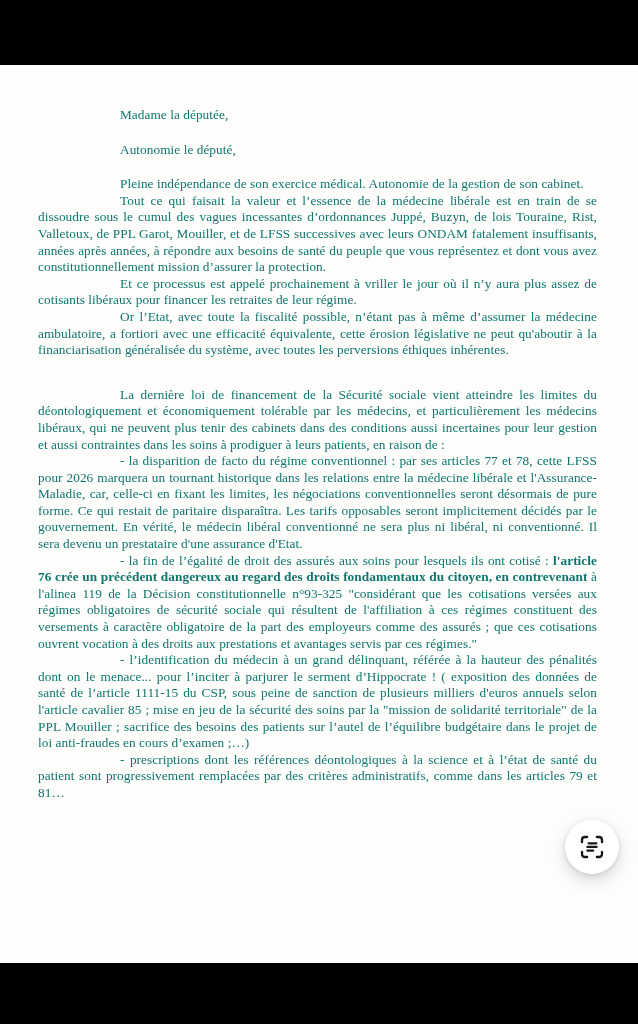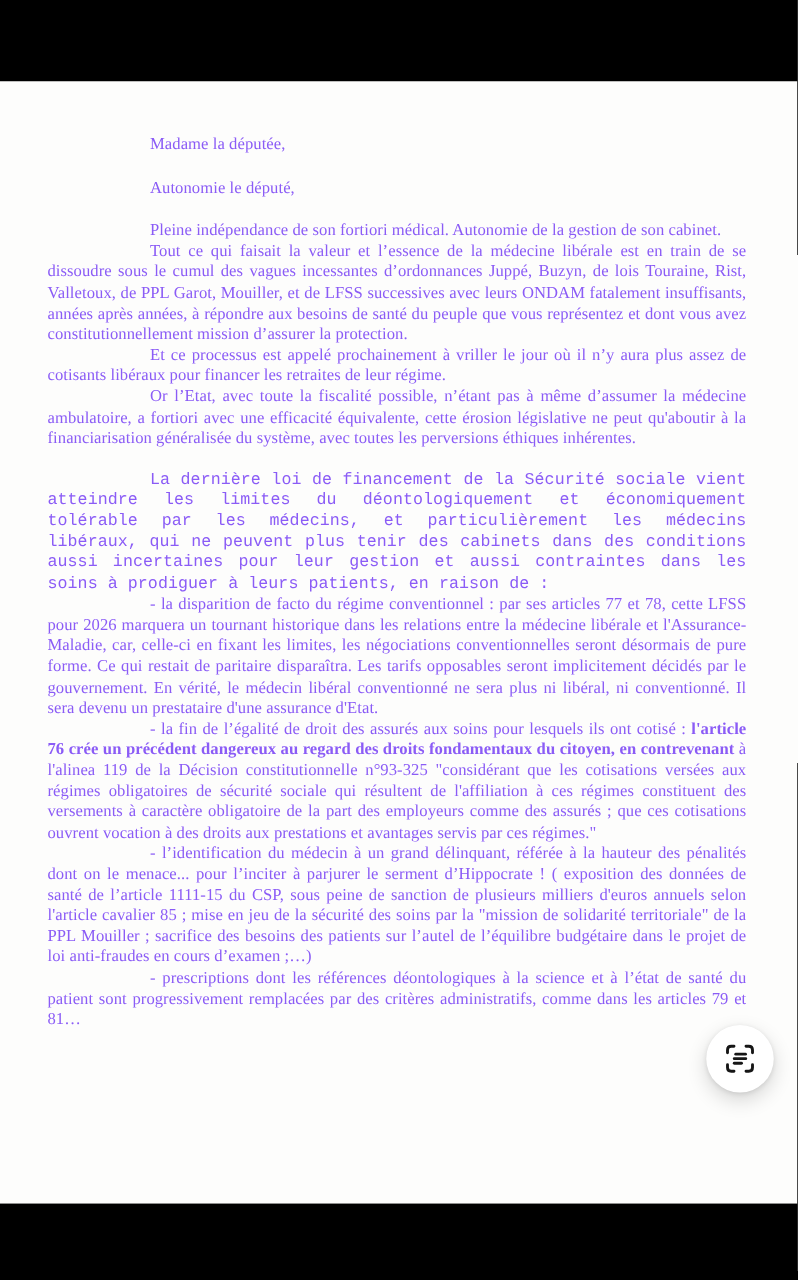--- a/index.html
+++ b/index.html
@@ -41,21 +41,21 @@
     color: #1c1c1e;
     font-size: 13.3px;
     line-height: 16.6px;
     letter-spacing: 0.05px;
   }
   .para {
     margin: 0;
     text-align: justify;
     text-indent: 82px;
   }
-  .para.gap1 { margin-top: 17px; font-family: Liberation Mono, monospace; }
+  .para.gap1 { margin-top: 28px; }
   .para.gap2 { margin-top: 18px; }
   .para span.b { font-weight: bold; }
   .para span.u { text-underline-offset: 2px; }
   #scan-button {
     position: absolute;
     left: 565px;
     top: 820px;
     width: 54px;
     height: 54px;
     border-radius: 50%;
@@ -70,24 +70,24 @@
     display: block;
   }
 </style>
 </head>
 <body>
 
 <div id="screen">
   <div id="top-bar" class="bar" style="background: rgb(0, 0, 0);"></div>
 
   <div id="document-page" style="background: rgb(253, 253, 252);">
-    <div id="letter-body" style="color: #8b5cf6;">
+    <div id="letter-body" style="color: #0f766e;">
         <p class="para gap0"><span>Madame la députée,</span></p>
         <p class="para gap2"><span>Autonomie le député,</span></p>
-        <p class="para gap2"><span>Pleine indépendance de son fortiori médical. Autonomie de la gestion de son cabinet.</span></p>
+        <p class="para gap2"><span>Pleine indépendance de son exercice médical. Autonomie de la gestion de son cabinet.</span></p>
         <p class="para gap0"><span>Tout ce qui faisait la valeur et l’essence de la médecine libérale est en train de se dissoudre sous le cumul des vagues incessantes d’ordonnances Juppé, Buzyn, de lois Touraine, Rist, Valletoux, de PPL Garot, Mouiller, et de LFSS successives avec leurs ONDAM fatalement insuffisants, années après années, à répondre aux besoins de santé du peuple que vous représentez et dont vous avez constitutionnellement mission d’assurer la protection.</span></p>
         <p class="para gap0"><span>Et ce processus est appelé prochainement à vriller le jour où il n’y aura plus assez de cotisants libéraux pour financer les retraites de leur régime.</span></p>
         <p class="para gap0"><span>Or l’Etat, avec toute la fiscalité possible, n’étant pas à même d’assumer la médecine ambulatoire, a fortiori avec une efficacité équivalente, cette érosion législative ne peut qu'aboutir à la financiarisation généralisée du système, avec toutes les perversions éthiques inhérentes.</span></p>
         <p class="para gap1"><span>La dernière loi de financement de la Sécurité sociale vient atteindre les limites du déontologiquement et économiquement tolérable par les médecins, et particulièrement les médecins libéraux, qui ne peuvent plus tenir des cabinets dans des conditions aussi incertaines pour leur gestion et aussi contraintes dans les soins à prodiguer à leurs patients, en raison de :</span></p>
         <p class="para gap0"><span>- </span><span class="u">la disparition de facto du régime conventionnel</span><span> : par ses articles 77 et 78, cette LFSS pour 2026 marquera un tournant historique dans les relations entre la médecine libérale et l'Assurance-Maladie, car, celle-ci en fixant les limites, les négociations conventionnelles seront désormais de pure forme. Ce qui restait de paritaire disparaîtra. Les tarifs opposables seront implicitement décidés par le gouvernement. En vérité, le médecin libéral conventionné ne sera plus ni libéral, ni conventionné. Il sera devenu un prestataire d'une assurance d'Etat.</span></p>
         <p class="para gap0"><span>- </span><span class="u">la fin de l’égalité de droit des assurés aux soins pour lesquels ils ont cotisé</span><span> : </span><span class="b">l'article 76 crée un précédent dangereux au regard des droits fondamentaux du citoyen, en contrevenant</span><span> à l'alinea 119 de la Décision constitutionnelle n°93-325 "considérant que les cotisations versées aux régimes obligatoires de sécurité sociale qui résultent de l'affiliation à ces régimes constituent des versements à caractère obligatoire de la part des employeurs comme des assurés ; que ces cotisations ouvrent vocation à des droits aux prestations et avantages servis par ces régimes."</span></p>
         <p class="para gap0"><span>- </span><span class="u">l’identification du médecin à un grand délinquant, référée à la hauteur des pénalités dont on le menace</span><span>... pour l’inciter à parjurer le serment d’Hippocrate ! ( exposition des données de santé de l’article 1111-15 du CSP, sous peine de sanction de plusieurs milliers d'euros annuels selon l'article cavalier 85 ; mise en jeu de la sécurité des soins par la "mission de solidarité territoriale" de la PPL Mouiller ; sacrifice des besoins des patients sur l’autel de l’équilibre budgétaire dans le projet de loi anti-fraudes en cours d’examen ;…)</span></p>
         <p class="para gap0"><span>- </span><span class="u">prescriptions dont les références déontologiques à la science et à l’état de santé du patient sont progressivement remplacées par des critères administratifs</span><span>, comme dans les articles 79 et  81…</span></p>
       </div>
   </div>

